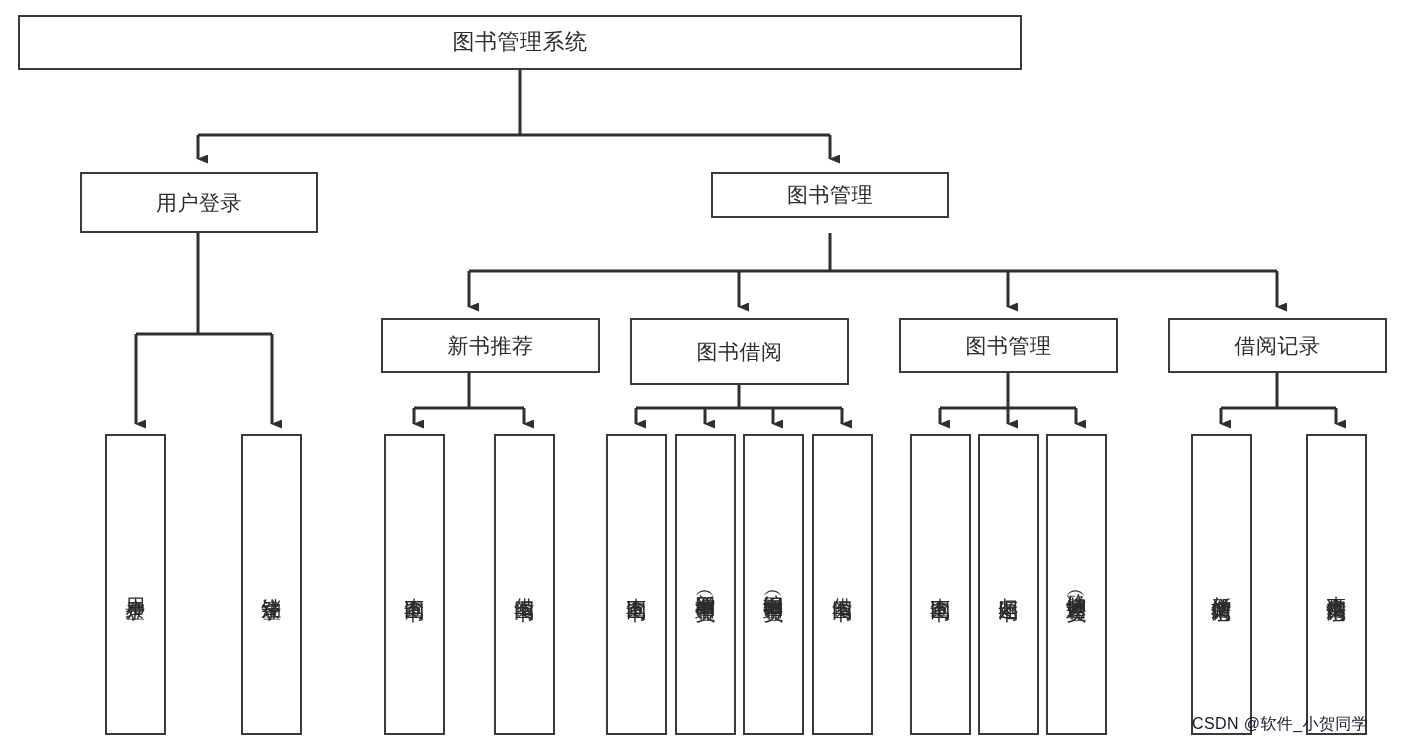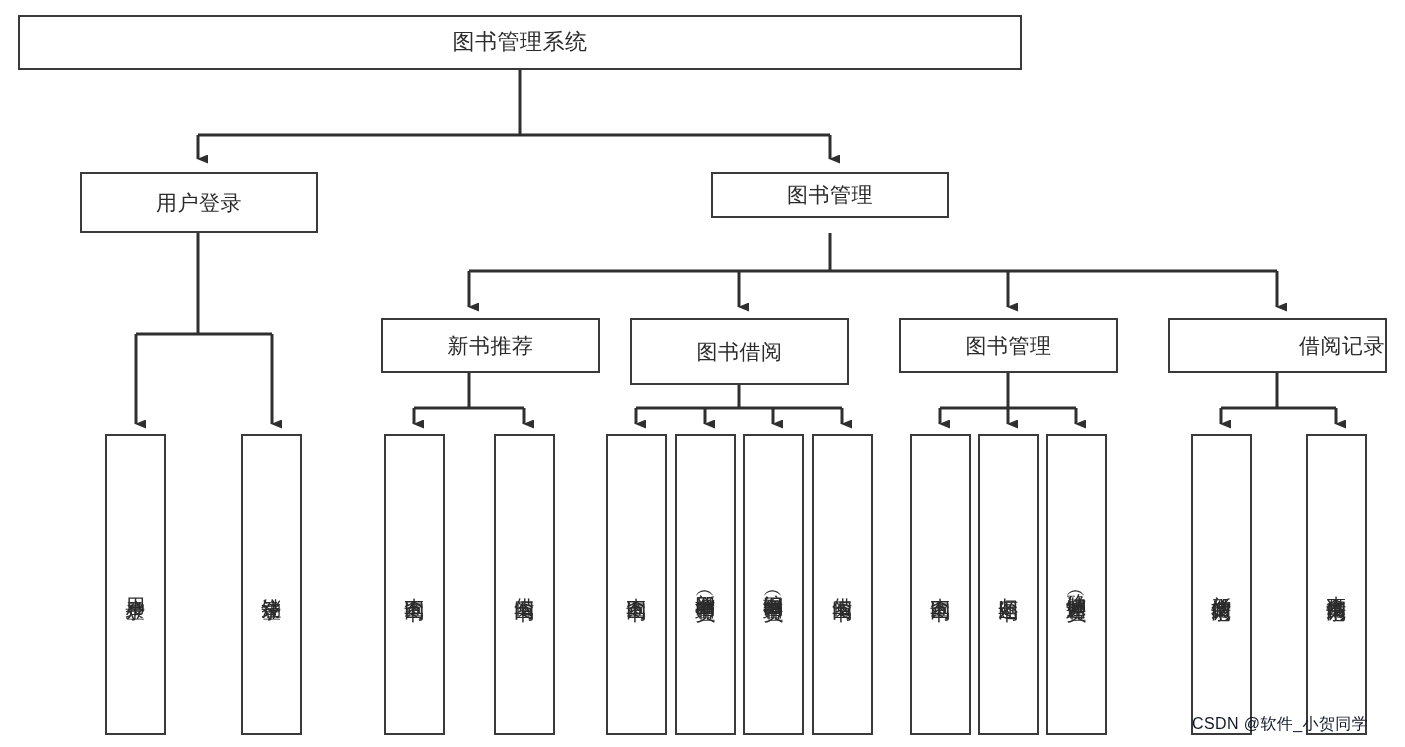--- a/index.html
+++ b/index.html
@@ -136,21 +136,21 @@
 
   <div class="node" style="left:360px; top:318px; width:219px; height:55px;margin-left:21px;">
     <span class="node-label">新书推荐</span>
   </div>
   <div class="node" style="left:630px; top:318px; width:219px; height:67px;">
     <span class="node-label">图书借阅</span>
   </div>
   <div class="node" style="left:899px; top:318px; width:219px; height:55px;">
     <span class="node-label">图书管理</span>
   </div>
-  <div class="node" style="left:1168px; top:318px; width:219px; height:55px;justify-content:flex-end;">
+  <div class="node" style="left:1168px; top:318px; width:219px; height:55px;">
     <span class="node-label">借阅记录</span>
   </div>
 
   <div class="node vertical" style="left:105px; top:434px; width:61px; height:301px;">
     <span class="node-label">用户登录</span>
   </div>
   <div class="node vertical" style="left:241px; top:434px; width:61px; height:301px;">
     <span class="node-label">注销登录</span>
   </div>
 

